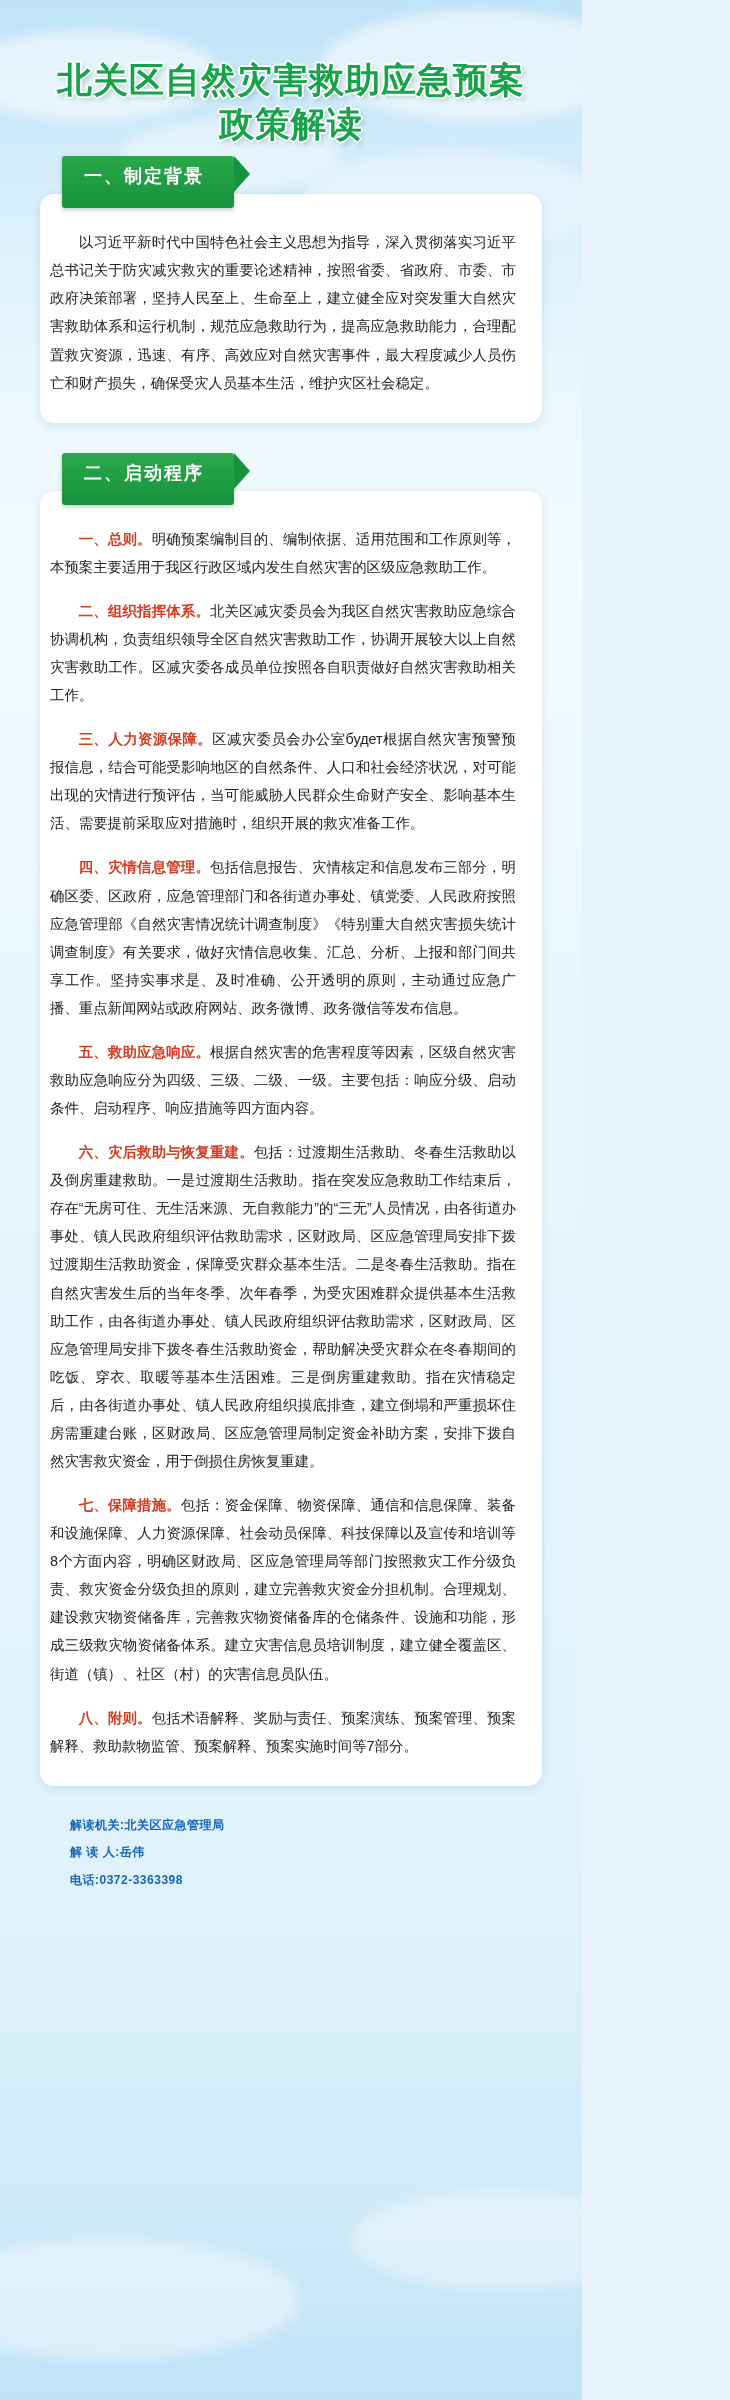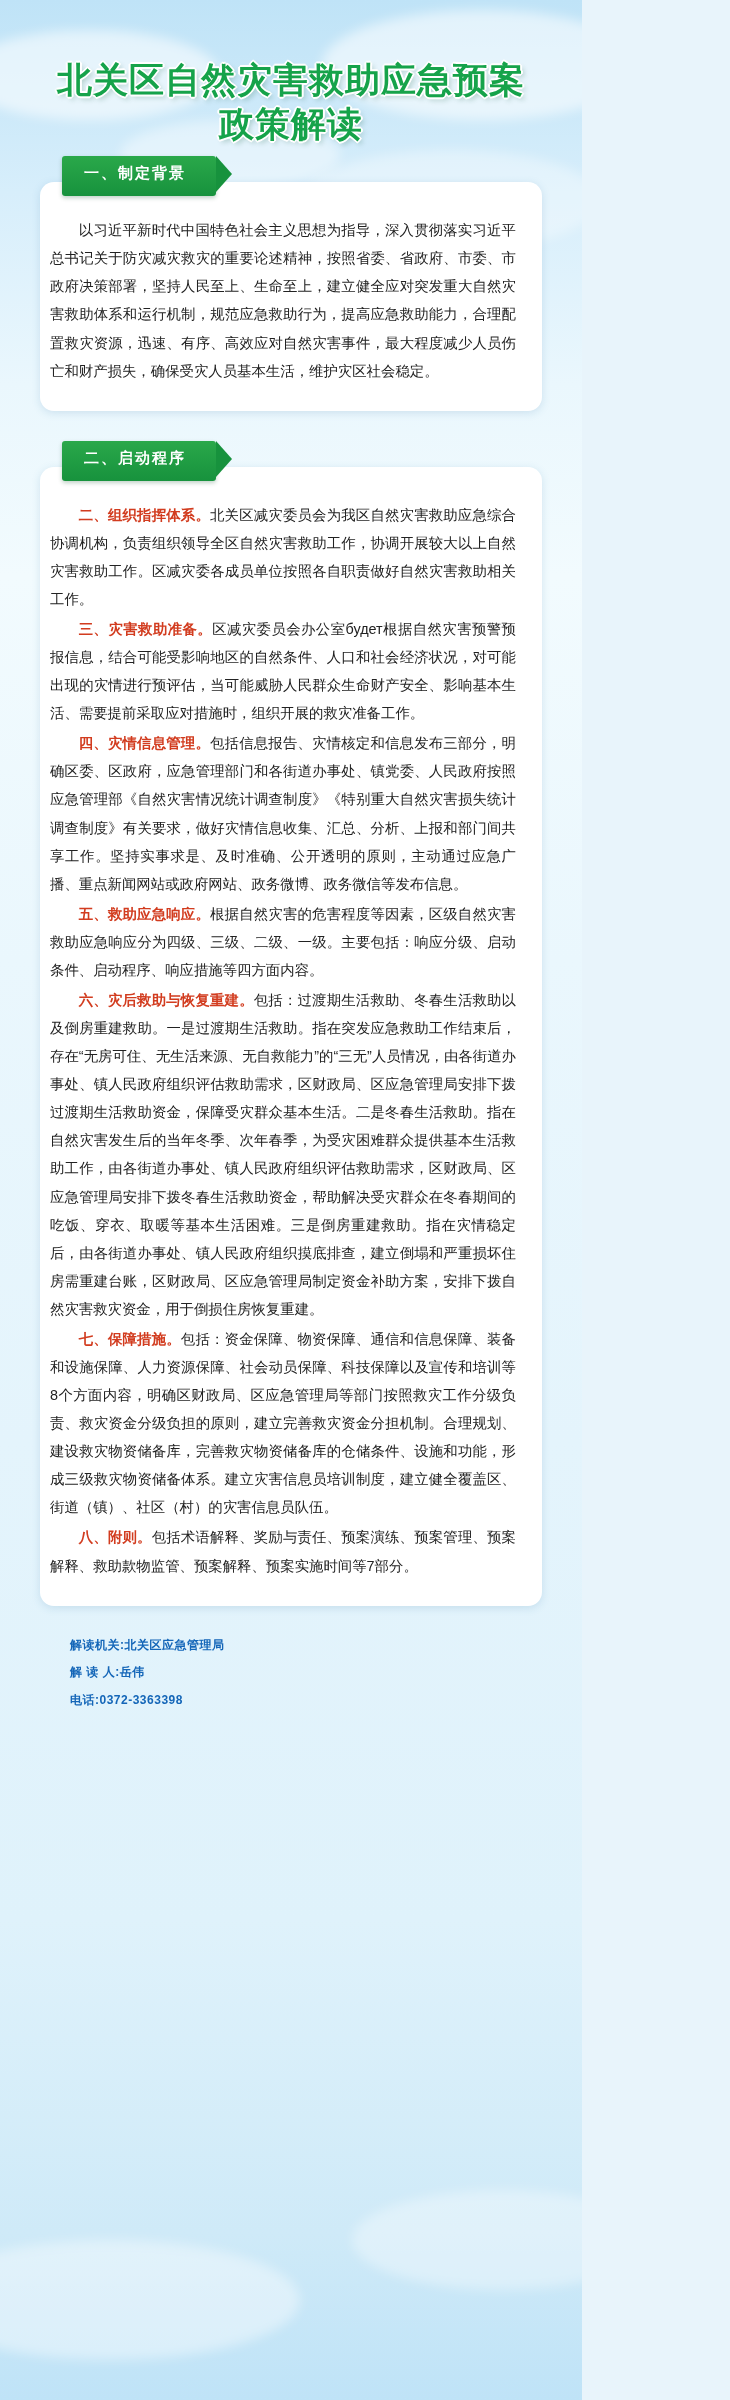--- a/index.html
+++ b/index.html
@@ -60,24 +60,24 @@
     position:relative;
     display:inline-block;
     margin-left:22px;
     margin-bottom:-14px;
     z-index:3;
   }
   .sec-head .banner{
     display:inline-block;
     background:linear-gradient(180deg,#2aa84a 0%, #17923d 100%);
     color:#ffffff;
-    font-size:15px;
+    font-size:18px;
     font-weight:bold;
     letter-spacing:2px;
-    padding:8px 30px 13px 22px;
+    padding:8px 30px 20px 22px;
     border-radius:3px;
     box-shadow:0 2px 4px rgba(0,70,30,.25);
     position:relative;
   }
   .sec-head .banner:after{
     content:"";
     position:absolute;
     right:-16px;top:0;
     width:0;height:0;
     border-top:18px solid transparent;
@@ -92,21 +92,21 @@
     padding:34px 26px 26px 10px;
   }
   .card p{
     margin:0;
     font-size:14.4px;
     line-height:1.95;
     color:#222222;
     text-align:justify;
     text-indent:2em;
   }
-  .card p + p{margin-top:2px;}
+  .card p + p{margin-top:16px;}
   .lead{color:#d23c1f;font-weight:bold;}
 
   
   .footer{
     margin:26px 40px 40px 70px;
   }
   .footer div{
     color:#1466b8;
     font-size:12px;
     font-weight:bold;
@@ -141,22 +141,23 @@
       <div class="card">
         <p><span>以习近平新时代中国特色社会主义思想为指导，深入贯彻落实习近平总书记关于防灾减灾救灾的重要论述精神，按照省委、省政府、市委、市政府决策部署，坚持人民至上、生命至上，建立健全应对突发重大自然灾害救助体系和运行机制，规范应急救助行为，提高应急救助能力，合理配置救灾资源，迅速、有序、高效应对自然灾害事件，最大程度减少人员伤亡和财产损失，确保受灾人员基本生活，维护灾区社会稳定。</span></p>
       </div>
     </div>
 
     <div class="section" style="margin-top:30px;">
       <div class="sec-head">
         <span class="banner">二、启动程序</span>
       </div>
       <div class="card">
+        <p><span class="lead">一、总则。</span><span>明确预案编制目的、编制依据、适用范围和工作原则等，本预案主要适用于我区行政区域内发生自然灾害的区级应急救助工作。</span></p>
         <p><span class="lead">二、组织指挥体系。</span><span>北关区减灾委员会为我区自然灾害救助应急综合协调机构，负责组织领导全区自然灾害救助工作，协调开展较大以上自然灾害救助工作。区减灾委各成员单位按照各自职责做好自然灾害救助相关工作。</span></p>
-        <p><span class="lead">三、灾害救助准备。</span><span>区减灾委员会办公室будет根据自然灾害预警预报信息，结合可能受影响地区的自然条件、人口和社会经济状况，对可能出现的灾情进行预评估，当可能威胁人民群众生命财产安全、影响基本生活、需要提前采取应对措施时，组织开展的救灾准备工作。</span></p>
+        <p><span class="lead">三、人力资源保障。</span><span>区减灾委员会办公室будет根据自然灾害预警预报信息，结合可能受影响地区的自然条件、人口和社会经济状况，对可能出现的灾情进行预评估，当可能威胁人民群众生命财产安全、影响基本生活、需要提前采取应对措施时，组织开展的救灾准备工作。</span></p>
         <p><span class="lead">四、灾情信息管理。</span><span>包括信息报告、灾情核定和信息发布三部分，明确区委、区政府，应急管理部门和各街道办事处、镇党委、人民政府按照应急管理部《自然灾害情况统计调查制度》《特别重大自然灾害损失统计调查制度》有关要求，做好灾情信息收集、汇总、分析、上报和部门间共享工作。坚持实事求是、及时准确、公开透明的原则，主动通过应急广播、重点新闻网站或政府网站、政务微博、政务微信等发布信息。</span></p>
         <p><span class="lead">五、救助应急响应。</span><span>根据自然灾害的危害程度等因素，区级自然灾害救助应急响应分为四级、三级、二级、一级。主要包括：响应分级、启动条件、启动程序、响应措施等四方面内容。</span></p>
         <p><span class="lead">六、灾后救助与恢复重建。</span><span>包括：过渡期生活救助、冬春生活救助以及倒房重建救助。一是过渡期生活救助。指在突发应急救助工作结束后，存在“无房可住、无生活来源、无自救能力”的“三无”人员情况，由各街道办事处、镇人民政府组织评估救助需求，区财政局、区应急管理局安排下拨过渡期生活救助资金，保障受灾群众基本生活。二是冬春生活救助。指在自然灾害发生后的当年冬季、次年春季，为受灾困难群众提供基本生活救助工作，由各街道办事处、镇人民政府组织评估救助需求，区财政局、区应急管理局安排下拨冬春生活救助资金，帮助解决受灾群众在冬春期间的吃饭、穿衣、取暖等基本生活困难。三是倒房重建救助。指在灾情稳定后，由各街道办事处、镇人民政府组织摸底排查，建立倒塌和严重损坏住房需重建台账，区财政局、区应急管理局制定资金补助方案，安排下拨自然灾害救灾资金，用于倒损住房恢复重建。</span></p>
         <p><span class="lead">七、保障措施。</span><span>包括：资金保障、物资保障、通信和信息保障、装备和设施保障、人力资源保障、社会动员保障、科技保障以及宣传和培训等8个方面内容，明确区财政局、区应急管理局等部门按照救灾工作分级负责、救灾资金分级负担的原则，建立完善救灾资金分担机制。合理规划、建设救灾物资储备库，完善救灾物资储备库的仓储条件、设施和功能，形成三级救灾物资储备体系。建立灾害信息员培训制度，建立健全覆盖区、街道（镇）、社区（村）的灾害信息员队伍。</span></p>
         <p><span class="lead">八、附则。</span><span>包括术语解释、奖励与责任、预案演练、预案管理、预案解释、救助款物监管、预案解释、预案实施时间等7部分。</span></p>
       </div>
     </div>
 
     <div class="footer">
       <div>解读机关:北关区应急管理局</div>

